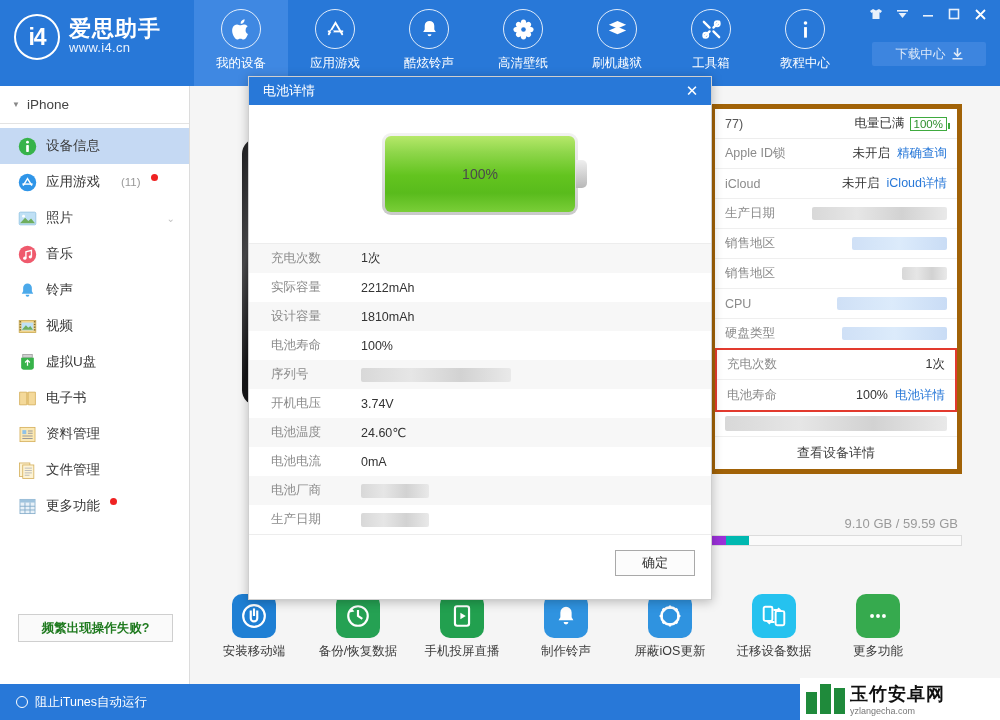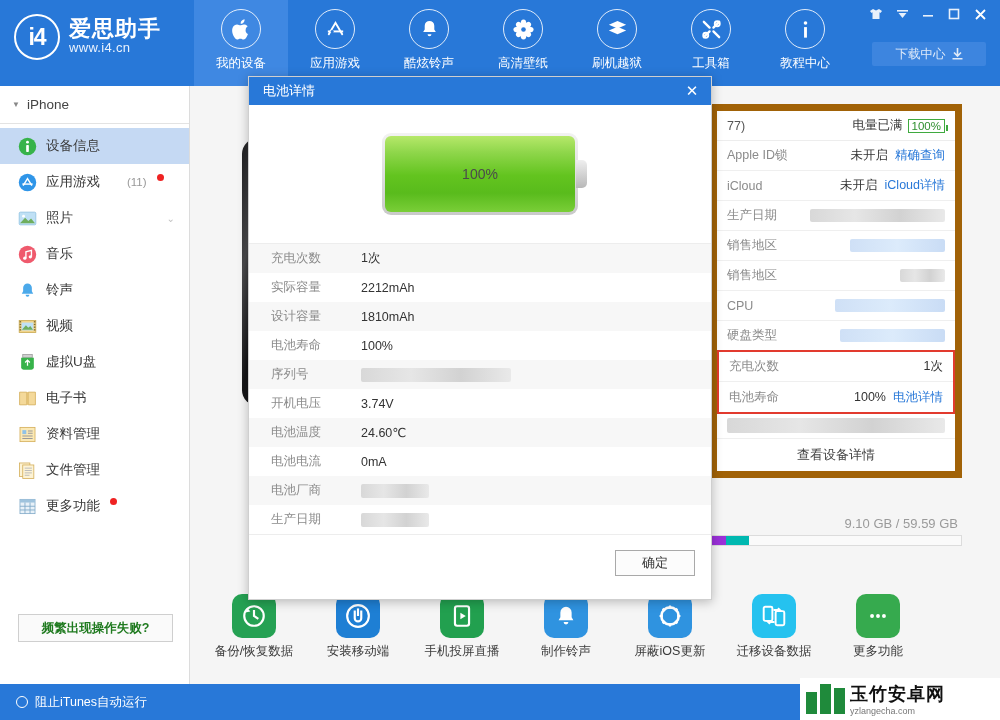--- a/index.html
+++ b/index.html
@@ -80,21 +80,21 @@
   }
   .caret { font-size: 8px; color: #888; }
   .sb-list { padding-top: 4px; }
   .sb-item {
     height: 36px; display: flex; align-items: center;
     padding-left: 18px; gap: 9px; cursor: pointer;
     font-size: 13.5px; color: #3a3a3a; position: relative;
   }
   .sb-item.active { background: #c5d9f3; }
   .sb-ic { width: 19px; height: 19px; flex: none; position: relative; }
-  .sb-count { color: #999; font-size: 11.5px; margin-left: 18px; }
+  .sb-count { color: #999; font-size: 11.5px; margin-left: 12px; }
   .reddot {
     width: 7px; height: 7px; border-radius: 50%;
     background: #ef2222; display: inline-block;
     position: relative; top: -5px; margin-left: 1px;
   }
   .sb-chevron {
     position: absolute; right: 14px; color: #c2c2c2; font-size: 10px;
   }
   .sb-help {
     position: absolute; left: 18px; top: 528px;
@@ -114,21 +114,21 @@
     background: linear-gradient(100deg,#1d1d1f 0%,#4a4a4c 14%,#151517 26%,#2b2b2d 70%,#0f0f11 100%);
     border-radius: 16px;
   }
   .phone-screen {
     position: absolute; left: 6px; top: 16px; right: 6px; bottom: 20px;
     background: #0a0a0c; border-radius: 3px;
   }
 
   .infopanel {
     position: absolute; left: 520px; top: 18px; width: 252px;
-    background: #fff; border: 7px solid #a16207; text-align: center;
+    background: #fff; border: 5px solid #a16207; text-align: center;
   }
   .ip-toprow {
     height: 30px; display: flex; align-items: center;
     justify-content: space-between; padding: 0 10px;
     font-size: 12.5px; color: #555; border-bottom: 1px solid #ededed;
   }
   .battfull { color: #333; }
   .battpct {
     border: 1px solid #3faa3f; color: #2f8f2f; font-size: 11.5px;
     padding: 0 3px; margin-left: 5px; position: relative;
@@ -649,38 +649,38 @@
         </div>
         <div class="legend-item">
           <span class="swatch" style="background:#e0e0e0"></span>
           <span>剩余</span>
         </div>
       </div>
   </div>
 
   <div class="toolrow" id="toolrow">
       <div class="tool">
+        <div class="ticon" style="background:#1e7fd4">
+          <svg width="26" height="26" viewBox="0 0 24 24">
+            <circle cx="12" cy="12" r="10" fill="none" stroke="#fff" stroke-width="2"></circle>
+            <path d="M9 7v7a3 3 0 006 0V7" stroke="#fff" stroke-width="2" fill="none"></path>
+            <rect x="11" y="5" width="2" height="7" fill="#fff"></rect>
+          </svg>
+        </div>
+        <div class="tlbl">安装移动端</div>
+      </div>
+      <div class="tool">
         <div class="ticon" style="background:#25a153">
           <svg width="26" height="26" viewBox="0 0 24 24">
             <circle cx="12" cy="12" r="9" fill="none" stroke="#fff" stroke-width="2"></circle>
             <path d="M12 6.5 V12 l4 2.6" stroke="#fff" stroke-width="2" fill="none"></path>
             <path d="M6 4.5 L4 8.8 L8.6 7.8 Z" fill="#fff"></path>
           </svg>
         </div>
         <div class="tlbl">备份/恢复数据</div>
-      </div>
-      <div class="tool">
-        <div class="ticon" style="background:#1e7fd4">
-          <svg width="26" height="26" viewBox="0 0 24 24">
-            <circle cx="12" cy="12" r="10" fill="none" stroke="#fff" stroke-width="2"></circle>
-            <path d="M9 7v7a3 3 0 006 0V7" stroke="#fff" stroke-width="2" fill="none"></path>
-            <rect x="11" y="5" width="2" height="7" fill="#fff"></rect>
-          </svg>
-        </div>
-        <div class="tlbl">安装移动端</div>
       </div>
       <div class="tool">
         <div class="ticon" style="background:#22a04f">
           <svg width="26" height="26" viewBox="0 0 24 24">
             <rect x="5.5" y="3" width="13" height="18" rx="2" fill="none" stroke="#fff" stroke-width="2"></rect>
             <path d="M10.5 9 L15.5 12 L10.5 15 Z" fill="#fff"></path>
           </svg>
         </div>
         <div class="tlbl">手机投屏直播</div>
       </div>

